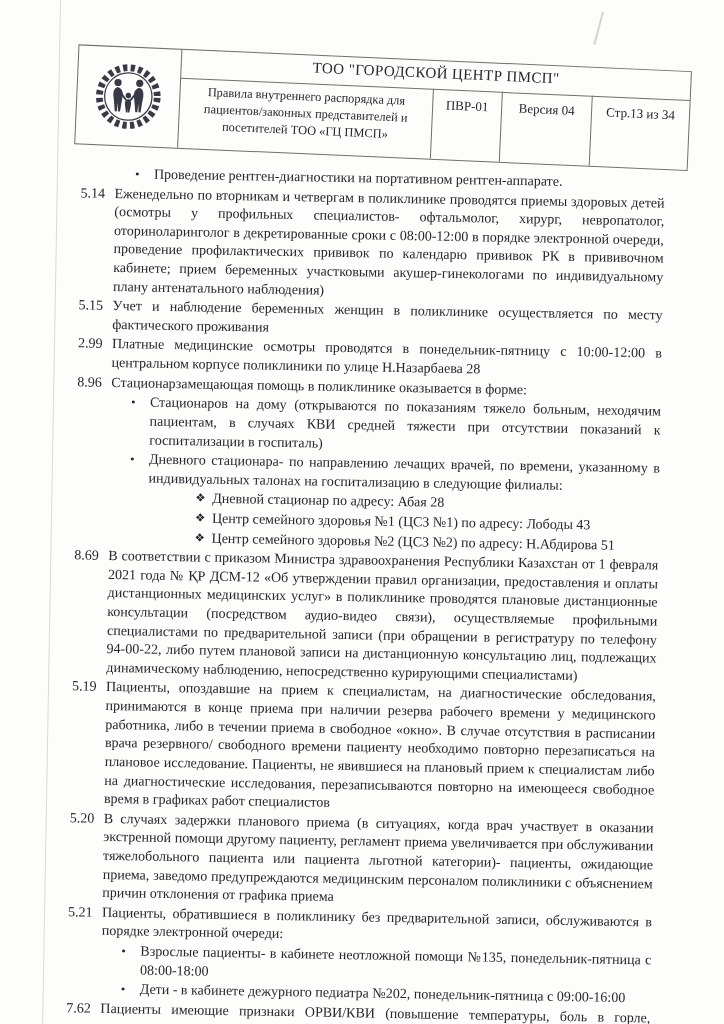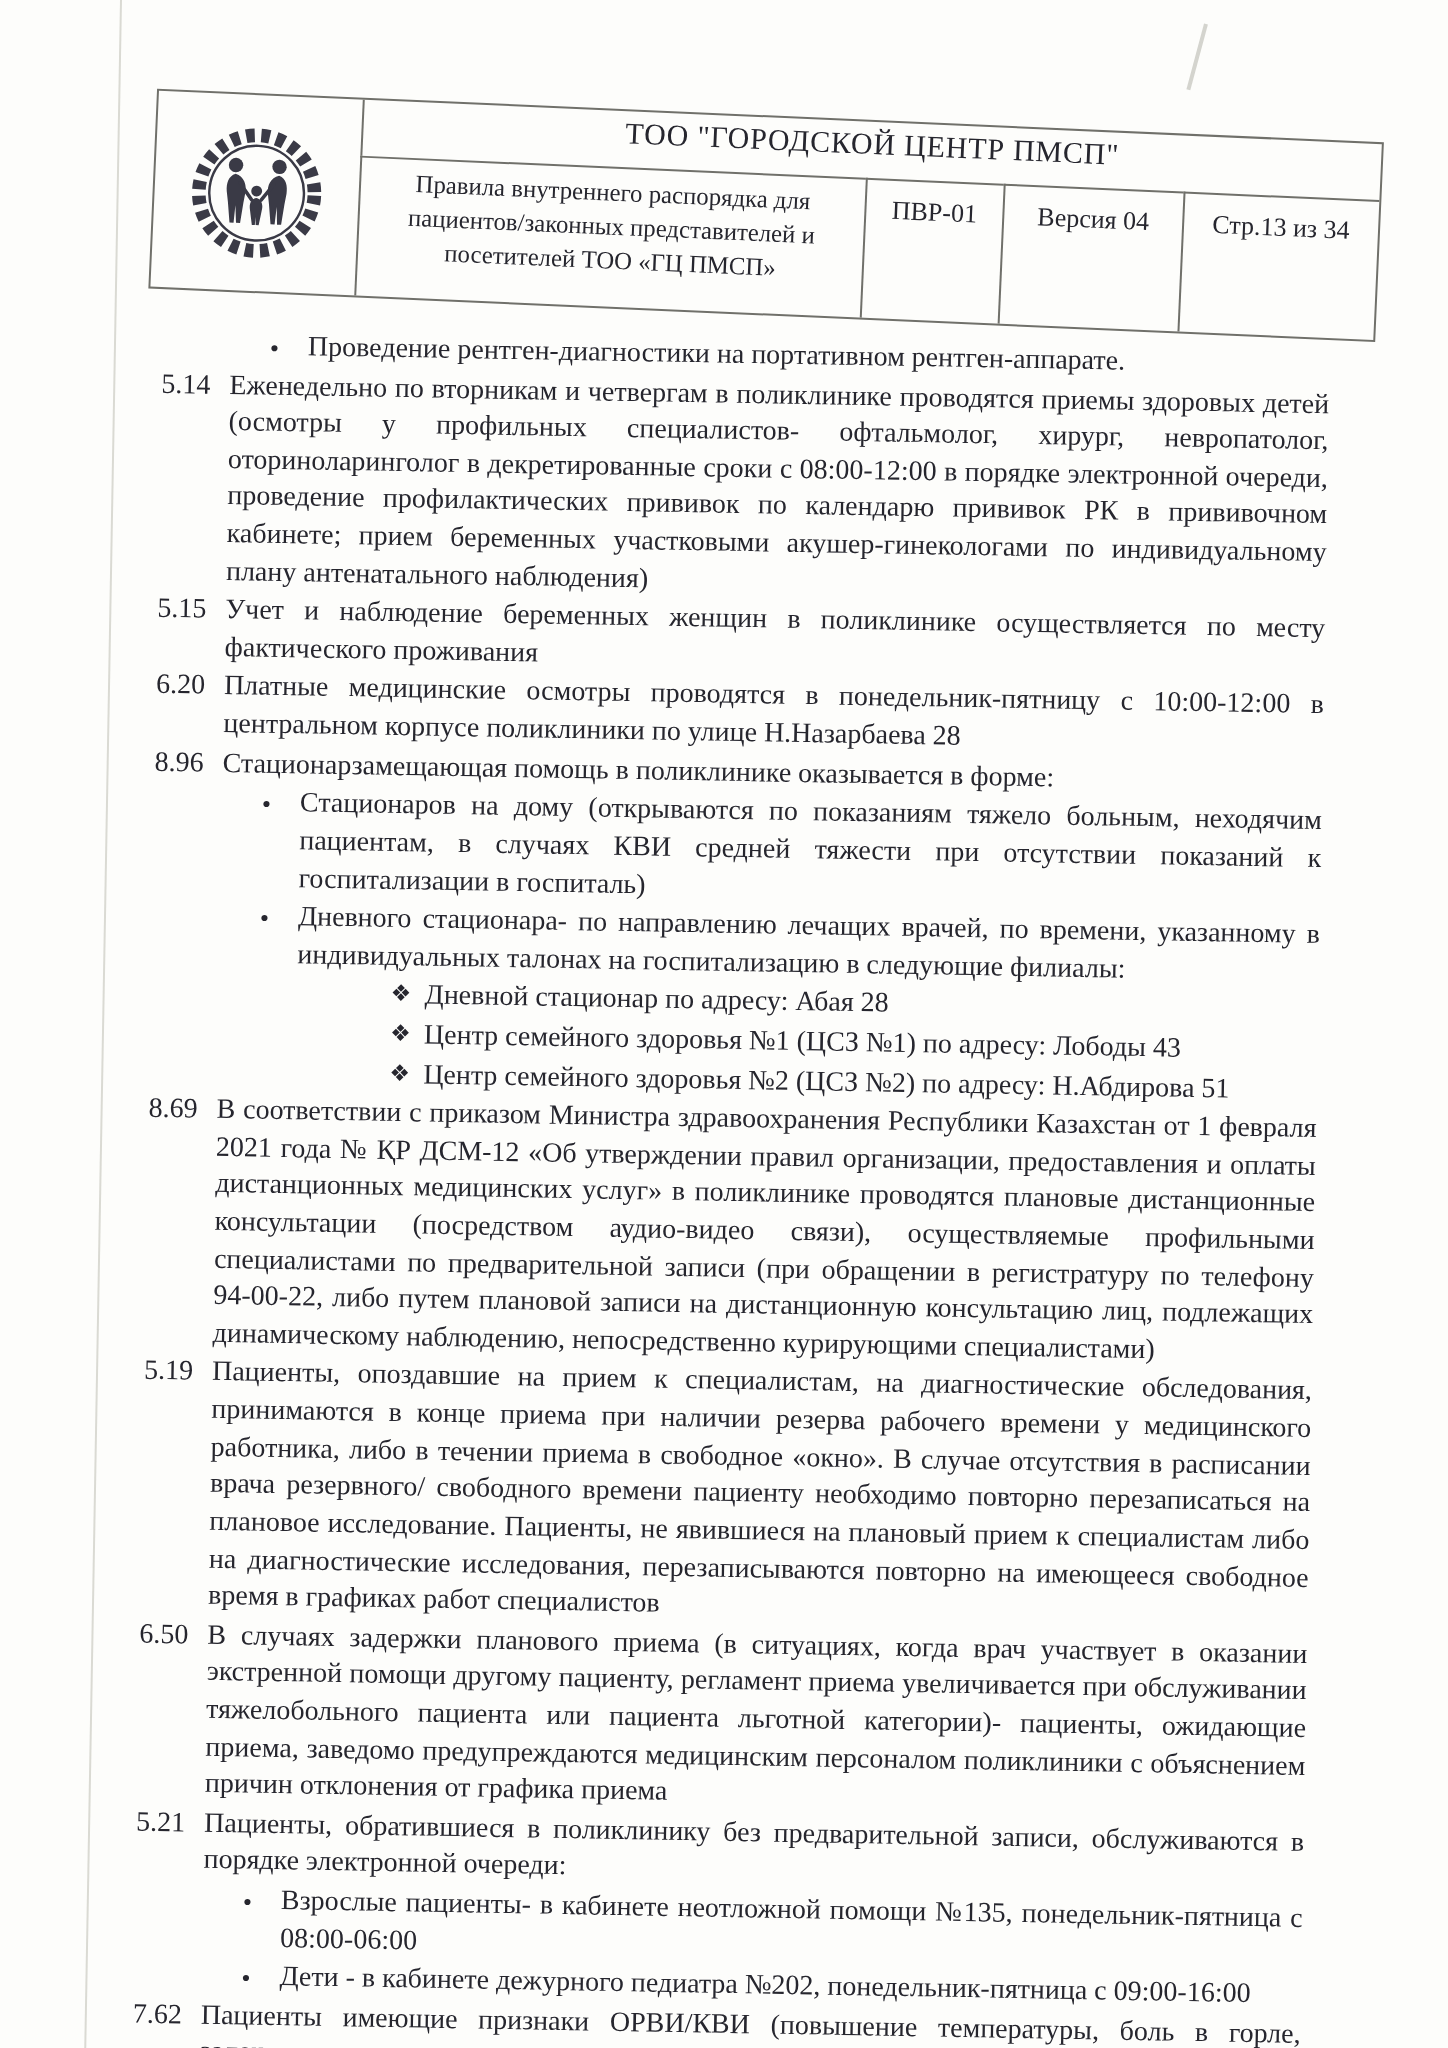--- a/index.html
+++ b/index.html
@@ -86,21 +86,21 @@
         </div>
         <div class="row num">
           <span class="num">5.14</span>
           <span class="txt"><span>Еженедельно по вторникам и четвергам в поликлинике проводятся приемы здоровых детей (осмотры у профильных специалистов- офтальмолог, хирург, невропатолог, оториноларинголог в декретированные сроки с 08:00-12:00 в порядке электронной очереди, проведение профилактических прививок по календарю прививок РК в прививочном кабинете; прием беременных участковыми акушер-гинекологами по индивидуальному плану антенатального наблюдения)</span></span>
         </div>
         <div class="row num">
           <span class="num">5.15</span>
           <span class="txt"><span>Учет и наблюдение беременных женщин в поликлинике осуществляется по месту фактического проживания</span></span>
         </div>
         <div class="row num">
-          <span class="num">6.20</span>
+          <span class="num">2.99</span>
           <span class="txt"><span>Платные медицинские осмотры проводятся в понедельник-пятницу с 10:00-12:00 в центральном корпусе поликлиники по улице Н.Назарбаева 28</span></span>
         </div>
         <div class="row num">
           <span class="num">8.96</span>
           <span class="txt"><span>Стационарзамещающая помощь в поликлинике оказывается в форме:</span></span>
         </div>
         <div class="row b1">
           <span class="marker">•</span>
           <span class="txt"><span>Стационаров на дому (открываются по показаниям тяжело больным, неходячим пациентам, в случаях КВИ средней тяжести при отсутствии показаний к госпитализации в госпиталь)</span></span>
         </div>
@@ -122,30 +122,30 @@
         </div>
         <div class="row num">
           <span class="num">8.69</span>
           <span class="txt"><span>В соответствии с приказом Министра здравоохранения Республики Казахстан от 1 февраля 2021 года № ҚР ДСМ-12 «Об утверждении правил организации, предоставления и оплаты дистанционных медицинских услуг» в поликлинике проводятся плановые дистанционные консультации (посредством аудио-видео связи), осуществляемые профильными специалистами по предварительной записи (при обращении в регистратуру по телефону 94-00-22, либо путем плановой записи на дистанционную консультацию лиц, подлежащих динамическому наблюдению, непосредственно курирующими специалистами)</span></span>
         </div>
         <div class="row num">
           <span class="num">5.19</span>
           <span class="txt"><span>Пациенты, опоздавшие на прием к специалистам, на диагностические обследования, принимаются в конце приема при наличии резерва рабочего времени у медицинского работника, либо в течении приема в свободное «окно». В случае отсутствия в расписании врача резервного/ свободного времени пациенту необходимо повторно перезаписаться на плановое исследование. Пациенты, не явившиеся на плановый прием к специалистам либо на диагностические исследования, перезаписываются повторно на имеющееся свободное время в графиках работ специалистов</span></span>
         </div>
         <div class="row num">
-          <span class="num">6.50</span>
+          <span class="num">5.20</span>
           <span class="txt"><span>В случаях задержки планового приема (в ситуациях, когда врач участвует в оказании экстренной помощи другому пациенту, регламент приема увеличивается при обслуживании тяжелобольного пациента или пациента льготной категории)- пациенты, ожидающие приема, заведомо предупреждаются медицинским персоналом поликлиники с объяснением причин отклонения от графика приема</span></span>
         </div>
         <div class="row num">
           <span class="num">5.21</span>
           <span class="txt"><span>Пациенты, обратившиеся в поликлинику без предварительной записи, обслуживаются в порядке электронной очереди:</span></span>
         </div>
         <div class="row b1">
           <span class="marker">•</span>
-          <span class="txt"><span>Взрослые пациенты- в кабинете неотложной помощи №135, понедельник-пятница с 08:00-06:00</span></span>
+          <span class="txt"><span>Взрослые пациенты- в кабинете неотложной помощи №135, понедельник-пятница с 08:00-18:00</span></span>
         </div>
         <div class="row b1">
           <span class="marker">•</span>
           <span class="txt"><span>Дети - в кабинете дежурного педиатра №202, понедельник-пятница с 09:00-16:00</span></span>
         </div>
         <div class="row num">
           <span class="num">7.62</span>
           <span class="txt"><span>Пациенты имеющие признаки ОРВИ/КВИ (повышение температуры, боль в горле, заложенность носа, кашель, тяжесть в груди), не оформившие вызов врача на дом, должны обратиться на </span></span>
         </div>
       </div>

